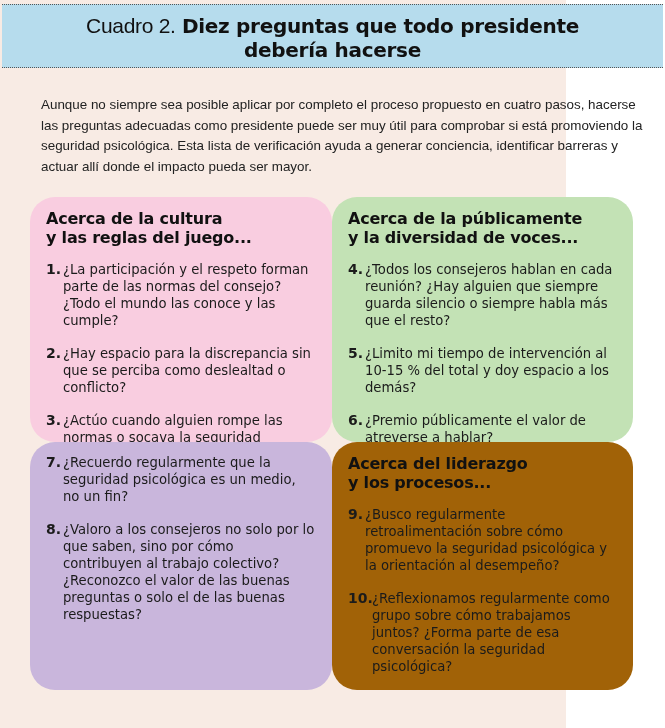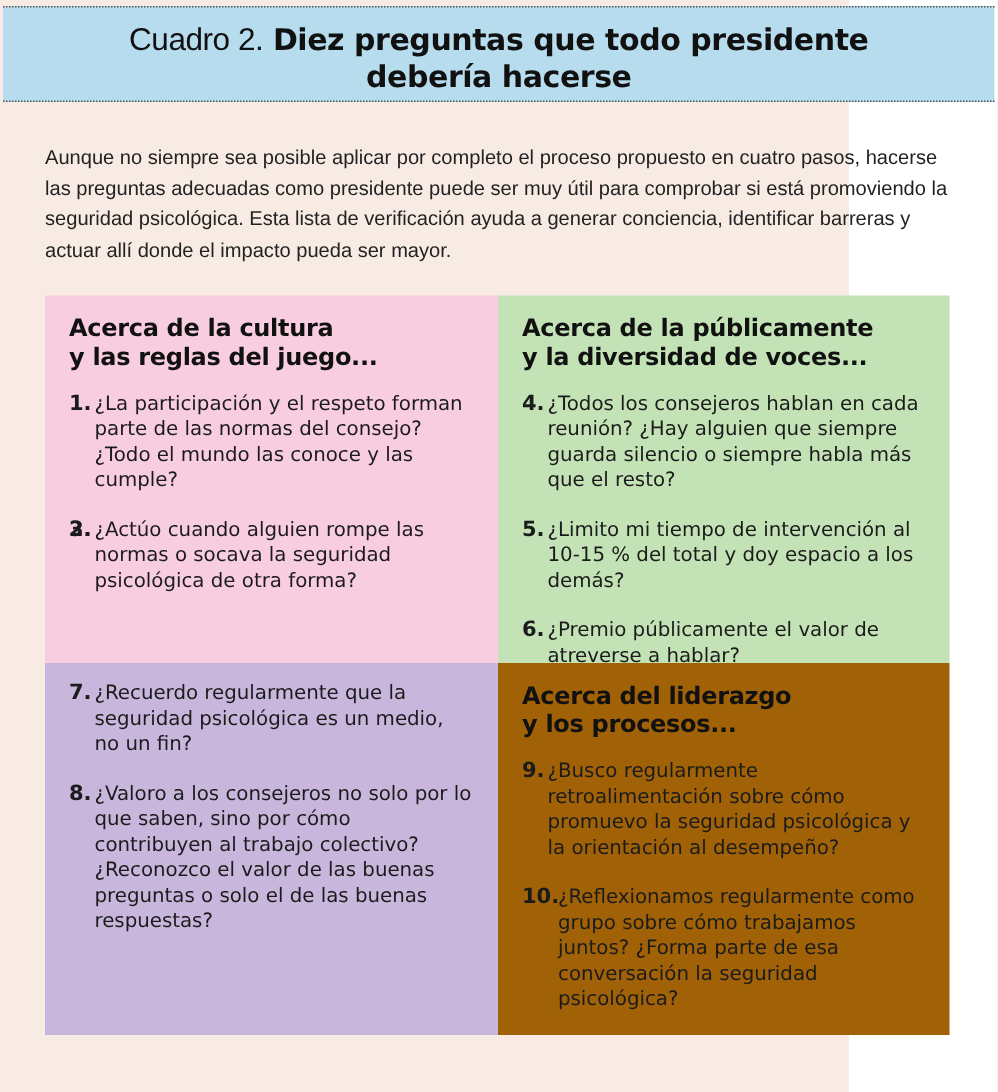--- a/index.html
+++ b/index.html
@@ -3,25 +3,25 @@
 <meta charset="utf-8">
 <style>
   html, body { margin: 0; padding: 0; }
   body { width: 665px; height: 728px; background: #fff; font-family: "DejaVu Sans", sans-serif; overflow: hidden; position: relative; }
   .frame { position: absolute; left: 0; top: 0; width: 566px; height: 728px; background: #f8ebe4; }
   .header { position: absolute; left: 2px; top: 4px; width: 661px; height: 62px; background: #b6dced;
     border-top: 1px dotted #555; border-bottom: 1px dotted #555; text-align: center; }
   .header .title { margin-top: 9px; font-size: 21px; line-height: 24px; color: #111; letter-spacing: -0.3px; }
   .header .prefix { font-family: "Liberation Sans", sans-serif; font-weight: normal; font-size: 21px; }
   .header .main { font-weight: bold; font-family: "DejaVu Sans", sans-serif; font-size: 20px; }
-  .intro { position: absolute; left: 30px; top: 95px; width: 610px; font-family: "Liberation Sans", sans-serif;
+  .intro { position: absolute; left: 41px; top: 95px; width: 610px; font-family: "Liberation Sans", sans-serif;
     font-size: 13.4px; line-height: 20.5px; color: #222; }
   .grid { position: absolute; left: 30px; top: 197px; width: 603px; height: 493px; display: grid;
     grid-template-columns: 302px 301px; grid-template-rows: 245px 248px; }
-  .quad { position: relative; padding: 12px 16px 0 16px; box-sizing: border-box; }
+  .quad { position: relative; padding: 12px 16px 0 16px; box-sizing: border-box; border-radius: 25px; }
   .q-pink { background: #f9cde0; }
   .q-green { background: #c3e2b5; }
   .q-lav { background: #c9b6dc; }
   .q-orange { background: #a16207; }
   .quad h2 { margin: 0 0 14px 0; font-size: 16px; line-height: 19px; font-weight: bold; color: #111; letter-spacing: -0.2px; }
   .item { position: relative; padding-left: 17px; font-size: 13.2px; line-height: 17px; color: #1b1b1b; margin-bottom: 16px; }
   .item .num { position: absolute; left: 0; top: 0; font-weight: bold; font-size: 14px; }
   .item.wide { padding-left: 24px; }
 </style>
 </head>
@@ -35,21 +35,21 @@
       <span class="main">debería hacerse</span>
     </div>
   </div>
 
   <div class="intro">Aunque no siempre sea posible aplicar por completo el proceso propuesto en cuatro pasos, hacerse las preguntas adecuadas como presidente puede ser muy útil para comprobar si está promoviendo la seguridad psicológica. Esta lista de verificación ayuda a generar conciencia, identificar barreras y actuar allí donde el impacto pueda ser mayor.</div>
 
   <div class="grid">
     <div class="quad q-pink">
       <h2><span>Acerca de la cultura</span><br><span>y las reglas del juego...</span></h2>
       <div class="item"><span class="num">1.</span><span>¿La participación y el respeto forman parte de las normas del consejo? ¿Todo el mundo las conoce y las cumple?</span></div>
-      <div class="item"><span class="num">2.</span></div>
+      <div class="item"><span class="num">2.</span><span>¿Hay espacio para la discrepancia sin que se perciba como deslealtad o conflicto?</span></div>
       <div class="item"><span class="num">3.</span><span>¿Actúo cuando alguien rompe las normas o socava la seguridad psicológica de otra forma?</span></div>
     </div>
 
     <div class="quad q-green">
       <h2><span>Acerca de la públicamente</span><br><span>y la diversidad de voces...</span></h2>
       <div class="item"><span class="num">4.</span><span>¿Todos los consejeros hablan en cada reunión? ¿Hay alguien que siempre guarda silencio o siempre habla más que el resto?</span></div>
       <div class="item"><span class="num">5.</span><span>¿Limito mi tiempo de intervención al 10-15 % del total y doy espacio a los demás?</span></div>
       <div class="item"><span class="num">6.</span><span>¿Premio públicamente el valor de atreverse a hablar?</span></div>
     </div>
 

